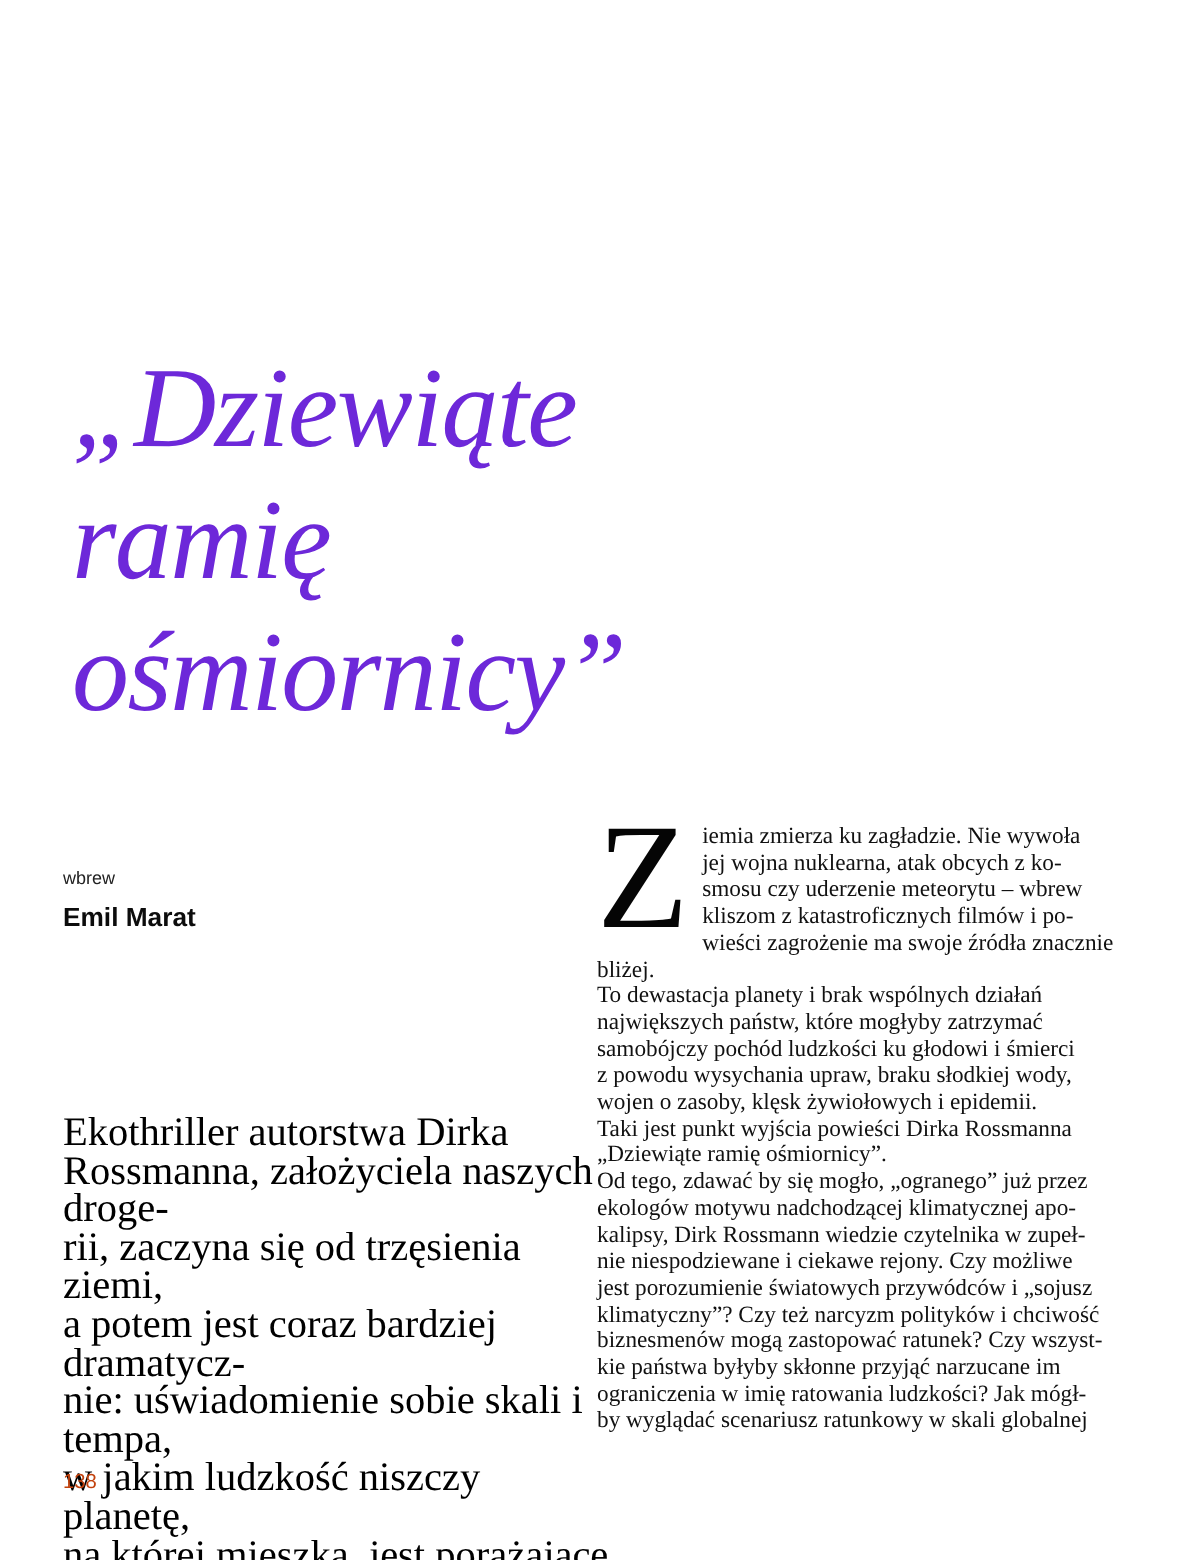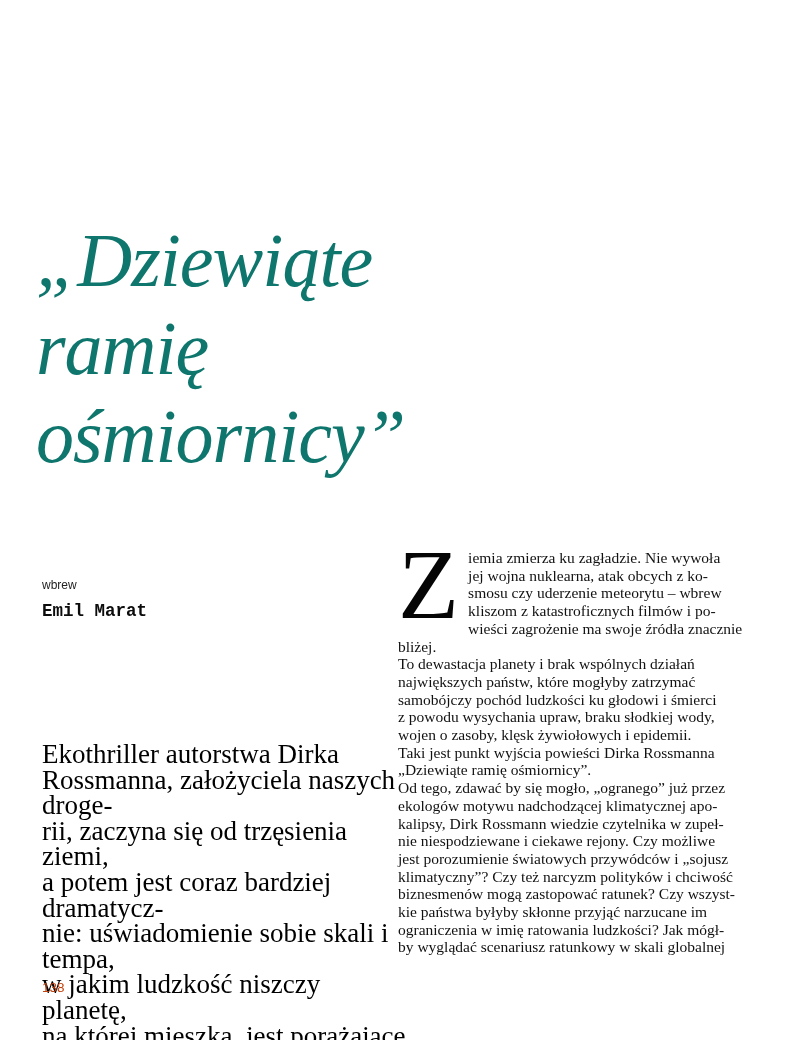--- a/index.html
+++ b/index.html
@@ -16,47 +16,47 @@
     background: #ffffff;
     color: #111111;
     overflow: hidden;
   }
 
   
   .title {
     position: absolute;
     left: 36px;
     top: 216px;
-    margin: 0;
+    margin: 12px;
     width: 440px;
     font-family: "Liberation Serif", "DejaVu Serif", serif;
     font-style: italic;
     font-weight: 400;
     font-size: 76px;
     line-height: 88px;
     letter-spacing: -1px;
-    color: #0f766e;
+    color: #6d28d9;
     white-space: pre-line;
   }
 
   
   .byline-label {
     position: absolute;
     left: 42px;
     top: 578px;
     font-family: "Liberation Sans", "DejaVu Sans", sans-serif;
     font-size: 12px;
     line-height: 14px;
     color: #222222;
   }
   .byline-name {
     position: absolute;
     left: 42px;
     top: 601px;
-    font-family: Liberation Mono, monospace;
+    font-family: Liberation Sans, sans-serif;
     font-weight: 700;
     font-size: 17.5px;
     line-height: 20px;
     color: #0c0c0c;
   }
 
   
   .lede {
     position: absolute;
     left: 42px;

